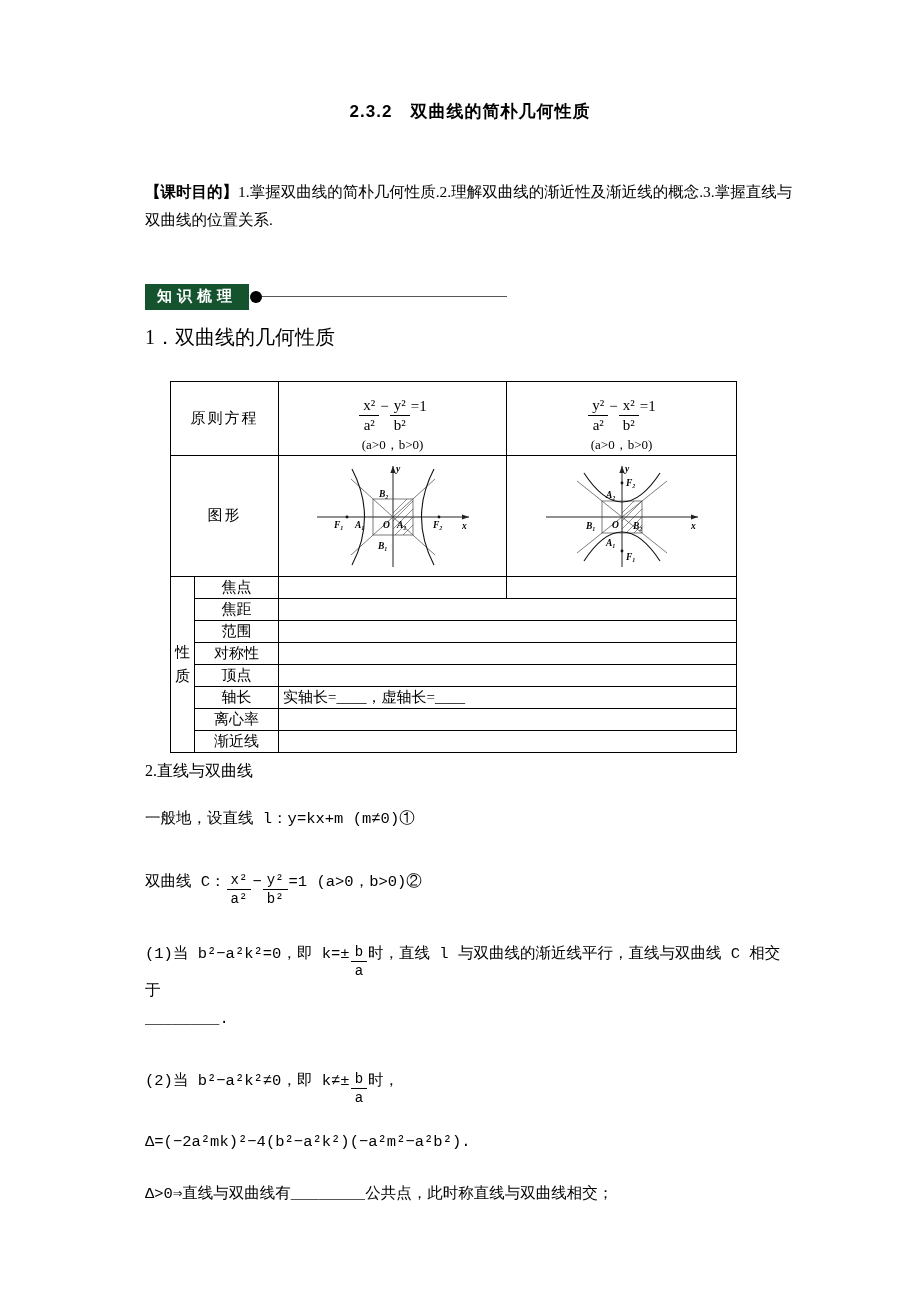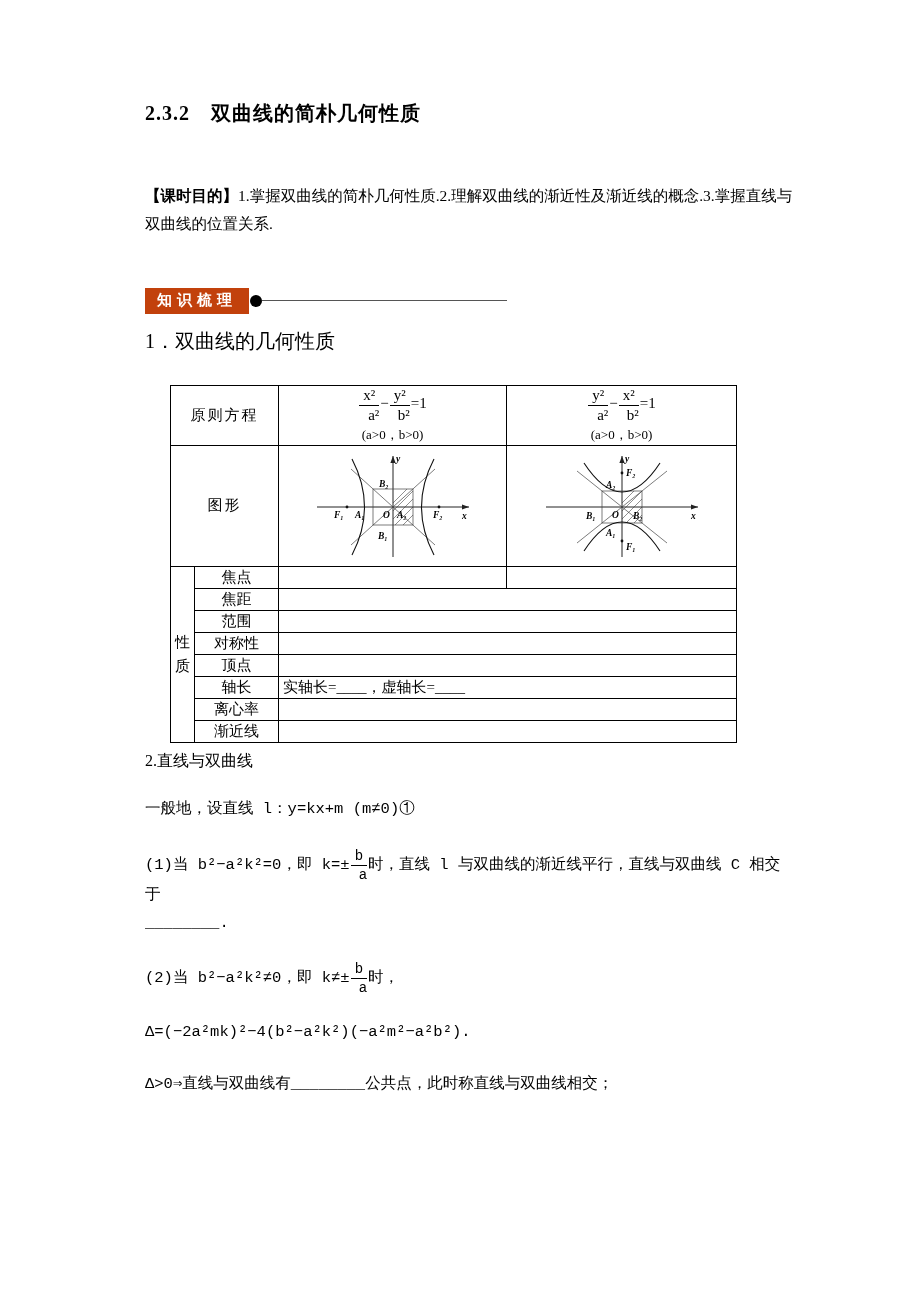--- a/index.html
+++ b/index.html
@@ -1,48 +1,48 @@
 <!DOCTYPE html>
 <html><head>
 <meta charset="utf-8">
 <style>
   * { box-sizing: border-box; }
   html,body { margin:0; padding:0; background:#ffffff; }
   body { font-family:"Liberation Serif","DejaVu Serif",serif; color:#000; }
   .page { width:920px; min-height:1302px; padding:100px 125px 70px 145px; background:#fff; }
 
-  .title { text-align:left; font-family:Liberation Serif, serif;
-           font-size:20px; font-weight:bold; margin:0 0 55px 0; letter-spacing:1px; }
+  .title { text-align:center; font-family:Liberation Sans, sans-serif;
+           font-size:17px; font-weight:bold; margin:0 0 55px 0; letter-spacing:1px; }
 
   .objective { font-size:15.5px; line-height:1.8; margin:0 0 50px 0; }
   .objective .obj-label { font-weight:bold; }
 
   .badge-row { display:flex; align-items:center; margin:0 0 14px 0; }
-  .badge { background:#c2410c; color:#fff; font-family:"Liberation Sans","DejaVu Sans",sans-serif;
+  .badge { background:#14532d; color:#fff; font-family:"Liberation Sans","DejaVu Sans",sans-serif;
            font-weight:bold; font-size:15px; padding:3px 12px 4px 12px; letter-spacing:5px; }
   .badge-dot { width:12px; height:12px; background:#000; border-radius:50%; margin-left:1px; }
   .badge-line { width:245px; height:1px; background:#555; }
 
   .h1 { font-size:20px; margin:0 0 30px 0; }
 
   table.props-table { border-collapse:collapse; margin:0 0 8px 25px; table-layout:fixed; }
   table.props-table td { border:1px solid #000; font-size:15px; padding:1px 4px; }
   .label-cell { text-align:center; letter-spacing:2px; }
   .vert-cell { text-align:center; word-break:break-all; line-height:1.6; padding:2px 1px; }
   .sub-label { text-align:center; height:22px; }
   .blank-cell { height:22px; }
   .center-cell { text-align:left; }
   .eq-cell { text-align:center; vertical-align:middle; padding:8px 2px; }
   .eq-line { display:block; font-size:15px; }
   .eq-cond { display:block; font-size:13px; margin-top:3px; }
   .graph-cell { text-align:center; vertical-align:middle; height:116px; padding:0; }
 
   .frac { display:inline-block; vertical-align:middle; text-align:center; line-height:1; margin:0 1px; }
-  .frac .fnum { display:block; border-bottom:1px solid #000; padding:1px 4px 2px 4px; }
-  .frac .fden { display:block; padding-top:2px;text-align:right; }
+  .frac .fnum { display:block; border-bottom:1px solid #000; padding:15px 4px 2px 4px; }
+  .frac .fden { display:block; padding-top:2px; }
   .frac-sm { font-size:14px; }
 
   .body-line { font-size:15.5px; line-height:1.8; margin:24px 0;font-family:Liberation Mono, monospace; }
   .sec2-heading { font-size:16px; margin:6px 0 20px 0; }
   .blank-underline { letter-spacing:0; }
 
   svg text { font-family:"Liberation Serif","DejaVu Serif",serif; font-style:italic; font-weight:bold; }
 </style>
 </head>
 <body>
@@ -197,20 +197,21 @@
       <td class="sub-label">渐近线</td>
       <td class="blank-cell" colspan="2"></td>
     </tr>
   </tbody>
     </table>
 
   <p class="sec2-heading">2.直线与双曲线</p>
 
   <p class="body-line">一般地，设直线 l：y=kx+m (m≠0)①</p>
 
+  <p class="body-line"><span>双曲线 C：</span><span class="frac frac-sm"><span class="fnum">x²</span><span class="fden">a²</span></span><span>−</span><span class="frac frac-sm"><span class="fnum">y²</span><span class="fden">b²</span></span><span>=1 (a&gt;0，b&gt;0)②</span></p>
 
 
   <p class="body-line"><span>(1)当 b²−a²k²=0，即 k=±</span><span class="frac frac-sm"><span class="fnum">b</span><span class="fden">a</span></span><span>时，直线 l 与双曲线的渐近线平行，直线与双曲线 C 相交于</span><br><span class="blank-underline">________.</span></p>
 
   <p class="body-line"><span>(2)当 b²−a²k²≠0，即 k≠±</span><span class="frac frac-sm"><span class="fnum">b</span><span class="fden">a</span></span><span>时，</span></p>
 
   <p class="body-line">Δ=(−2a²mk)²−4(b²−a²k²)(−a²m²−a²b²).</p>
 
   <p class="body-line">Δ&gt;0⇒直线与双曲线有________公共点，此时称直线与双曲线相交；</p>
 

